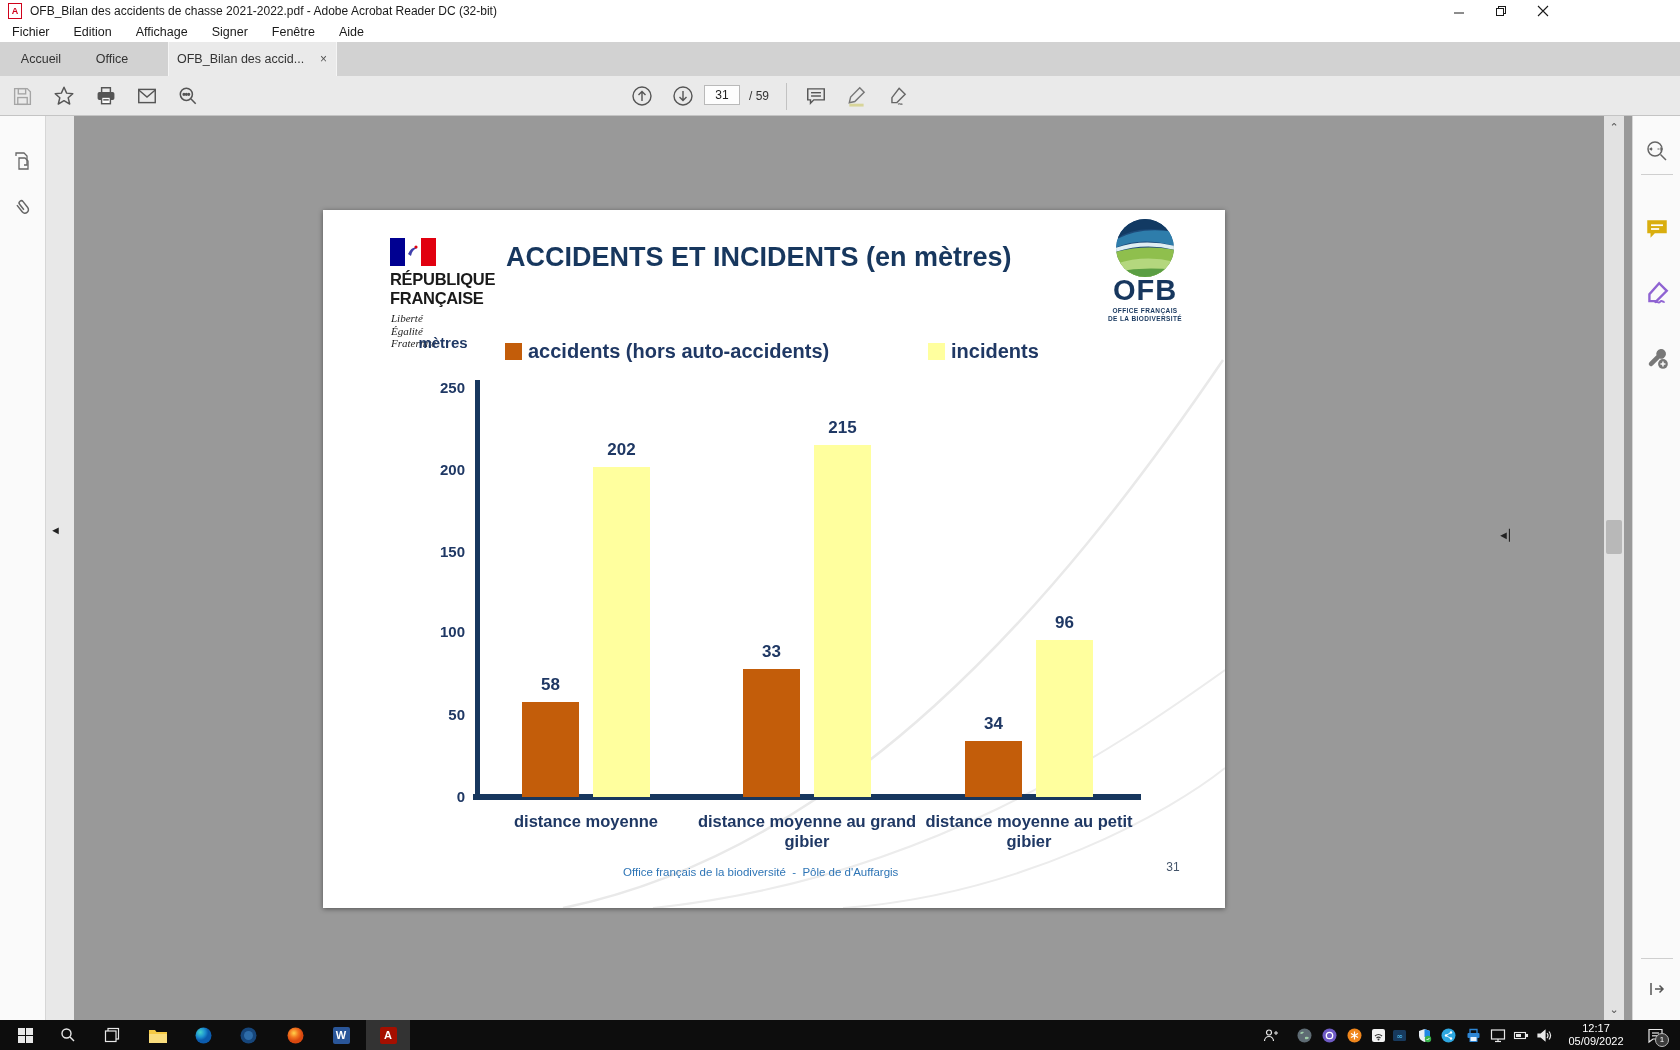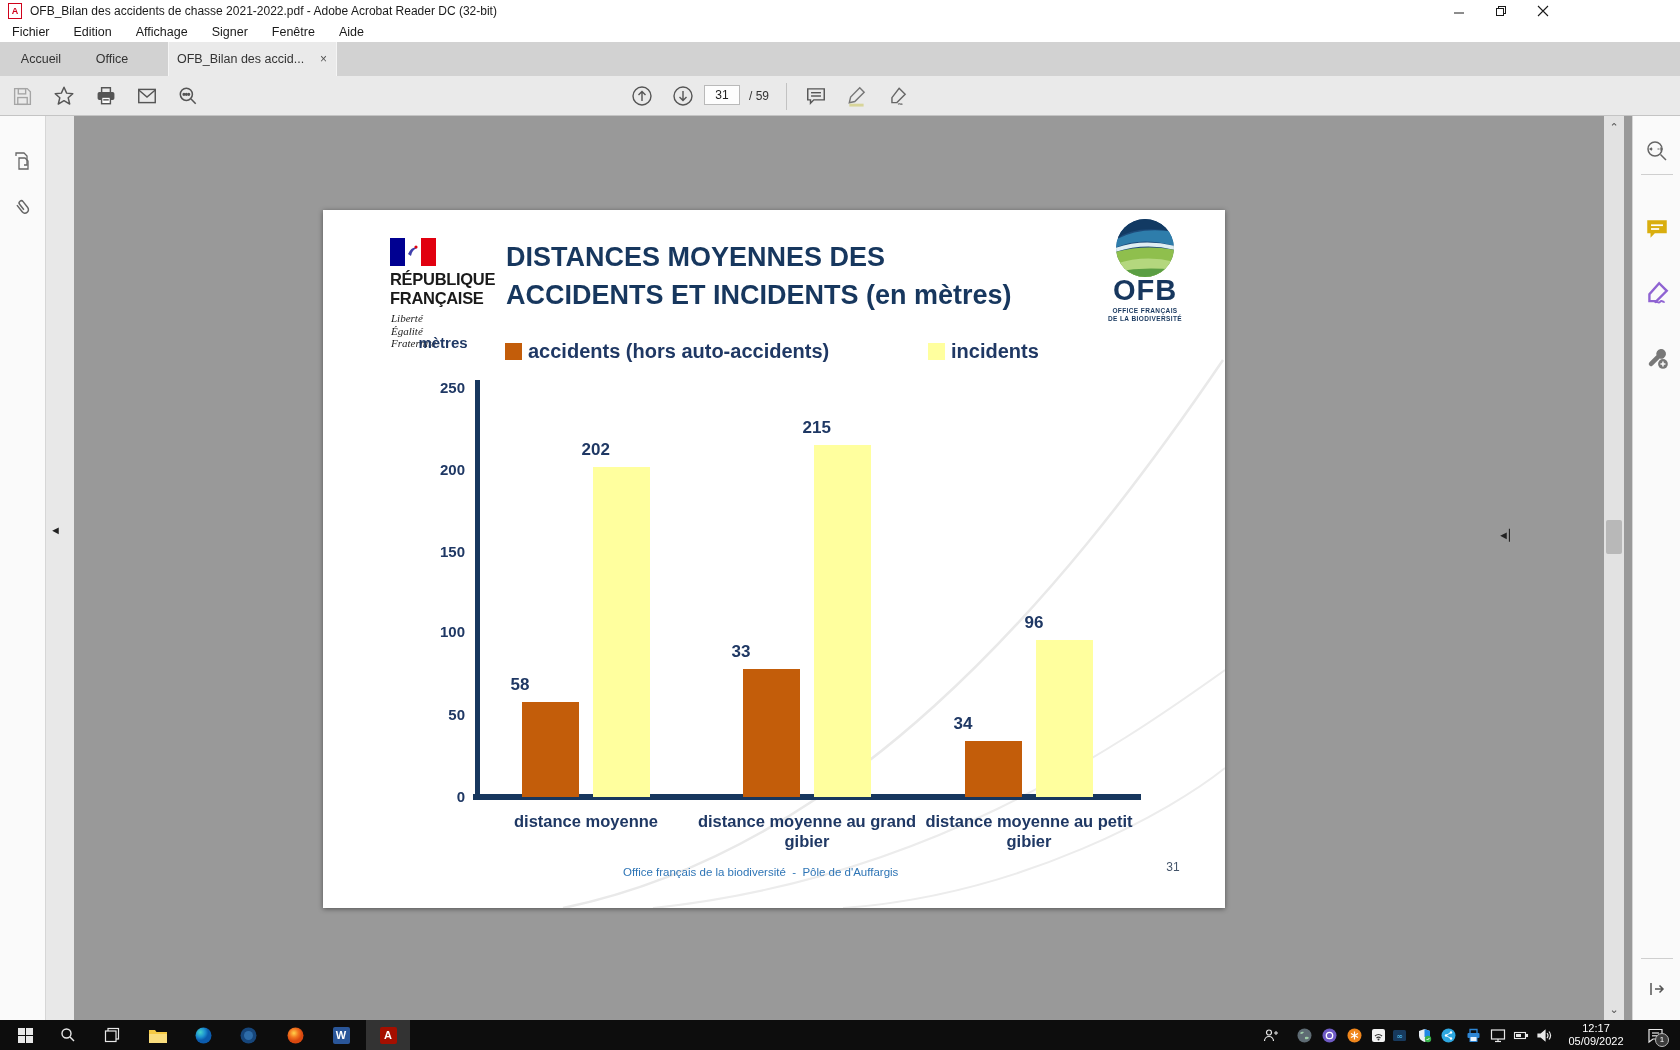--- a/index.html
+++ b/index.html
@@ -45,21 +45,21 @@
   #ofb-caption{font-size:6.5px;line-height:7.5px;font-weight:bold;letter-spacing:.4px;color:#17375E}
   #metres-label{position:absolute;left:85px;top:124px;width:70px;text-align:center;font-size:15px;font-weight:bold;color:#1F3864}
   .legend-item{position:absolute;top:130px;display:flex;align-items:center}
   .legend-swatch{width:17px;height:17px;margin-right:6px}
   .legend-label{font-size:20px;font-weight:bold;color:#1F3864;white-space:nowrap}
   #yaxis{position:absolute;left:152px;top:170px;width:5px;height:420px;background:#17375E}
   #xaxis{position:absolute;left:150px;top:584px;width:668px;height:6px;background:#17375E}
   .ytick{position:absolute;left:90px;width:52px;text-align:right;font-size:15px;font-weight:bold;color:#1F3864}
   .catlabel{position:absolute;top:601px;width:236px;text-align:center;font-size:16.5px;font-weight:bold;line-height:20px;color:#1F3864}
   .bar{position:absolute;width:57px}
-  .vallabel{position:absolute;width:80px;text-align:left;font-size:17px;font-weight:bold;color:#1F3864}
+  .vallabel{position:absolute;width:80px;text-align:center;font-size:17px;font-weight:bold;color:#1F3864}
   #pdf-footer{position:absolute;left:300px;top:656px;width:600px;text-align:left;font-size:11.5px;color:#2E75B6;white-space:pre}
   #slide-pagenum{position:absolute;left:830px;top:650px;width:40px;text-align:center;font-size:12px;color:#44546A}
   
   #taskbar{position:absolute;left:0;top:1020px;width:1680px;height:30px;background:#0d0d0d}
   .tkbtn{position:absolute;top:0;width:44px;height:30px;display:flex;align-items:center;justify-content:center}
   .tkbtn.active{background:rgba(255,255,255,.16)}
   .tray{position:absolute;top:0;width:24px;height:30px;display:flex;align-items:center;justify-content:center}
   #clock{position:absolute;left:1556px;top:2px;width:80px;text-align:center;color:#fff;font-size:11px;line-height:13px}
   #action-center{position:absolute;left:1638px;top:0;width:34px;height:30px;display:flex;align-items:center;justify-content:center}
   #ac-badge{position:absolute;right:3px;bottom:3px;width:12px;height:12px;border-radius:50%;background:#3c3c3c;border:1px solid #bbb;
@@ -224,21 +224,20 @@
           <div>FRANÇAISE</div>
         </div>
         <div id="rf-motto">
           <div>Liberté</div>
           <div>Égalité</div>
           <div>Fraternité</div>
         </div>
       </div>
 
       <div id="slide-title">
-        <div>DISTANCES MOYENNES DES</div>
         <div>ACCIDENTS ET INCIDENTS (en mètres)</div>
       </div>
 
       <div id="ofb-logo">
         <svg width="60" height="60" viewBox="0 0 60 60" style="margin:0 auto">
           <defs>
               <clipPath id="ofbclip">
                 <circle cx="30" cy="30" r="29"></circle>
               </clipPath>
             </defs>

